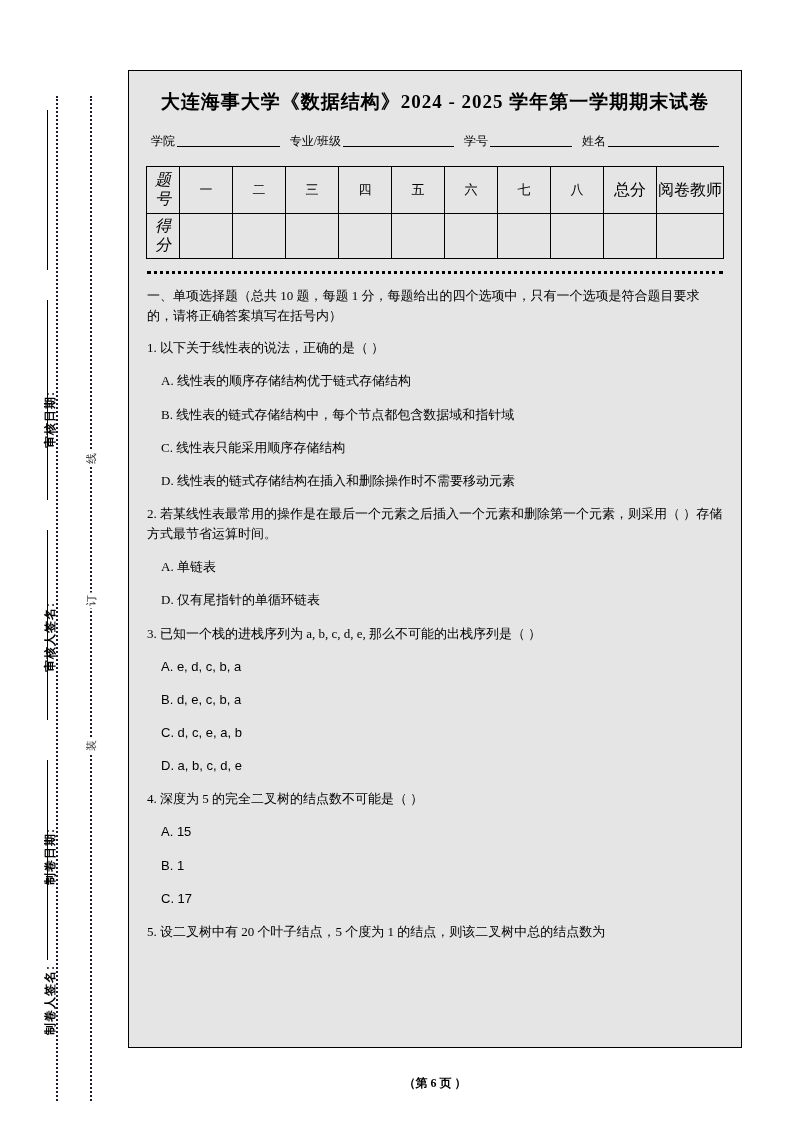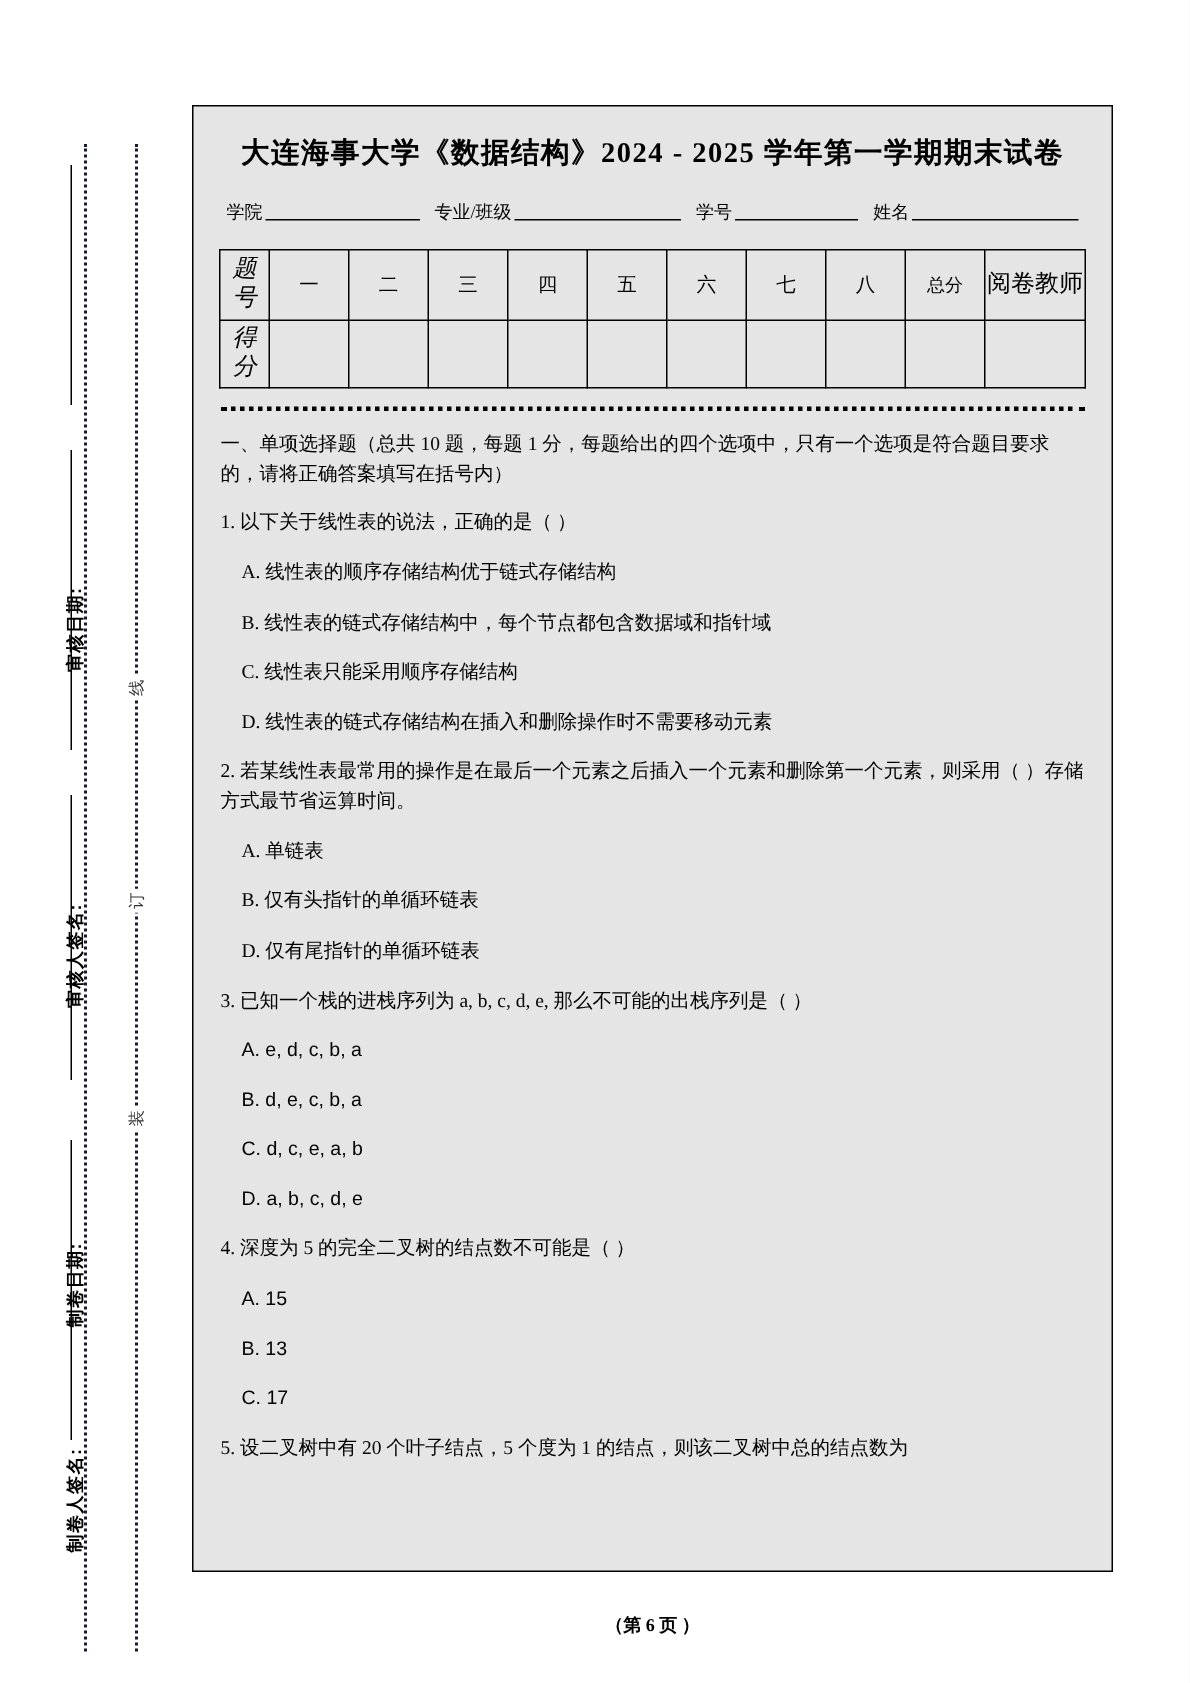--- a/index.html
+++ b/index.html
@@ -115,21 +115,21 @@
     height: 22px;
     line-height: 1.18;
   }
   .scoretable td.hdr {
     width: 30px;
     font-size: 16px;
     padding: 2px 1px;
     font-style: italic;
   }
   .scoretable td.num { width: 50px; }
-  .scoretable td.total { width: 50px; font-size: 12px; }
+  .scoretable td.total { width: 50px; font-size: 16px; }
   .scoretable td.marker { width: 64px; font-size: 16px; text-align: center; }
   .scoretable tr.r1 td { height: 42px; }
   .scoretable tr.r2 td { height: 40px; }
   .stack { display: block; }
 
   .thickdots {
     margin: 12px 18px 0 18px;
     height: 0;
     border-top: 3px dotted #000;
   }
@@ -239,32 +239,31 @@
     <div class="section-head">一、单项选择题（总共 10 题，每题 1 分，每题给出的四个选项中，只有一个选项是符合题目要求的，请将正确答案填写在括号内）</div>
 
     <div class="qstem">1.  以下关于线性表的说法，正确的是（    ）</div>
     <div class="opt">A.  线性表的顺序存储结构优于链式存储结构</div>
     <div class="opt">B.  线性表的链式存储结构中，每个节点都包含数据域和指针域</div>
     <div class="opt">C.  线性表只能采用顺序存储结构</div>
     <div class="opt">D.  线性表的链式存储结构在插入和删除操作时不需要移动元素</div>
 
     <div class="qstem">2.  若某线性表最常用的操作是在最后一个元素之后插入一个元素和删除第一个元素，则采用（    ）存储方式最节省运算时间。</div>
     <div class="opt">A.  单链表</div>
-    <div class="opt">B.  仅有头指针的单循环链表</div>
     <div class="opt">D.  仅有尾指针的单循环链表</div>
 
     <div class="qstem">3.  已知一个栈的进栈序列为 a, b, c, d, e, 那么不可能的出栈序列是（    ）</div>
     <div class="opt mono">A.  e, d, c, b, a</div>
     <div class="opt mono">B.  d, e, c, b, a</div>
     <div class="opt mono">C.  d, c, e, a, b</div>
     <div class="opt mono">D.  a, b, c, d, e</div>
 
     <div class="qstem">4.  深度为 5 的完全二叉树的结点数不可能是（    ）</div>
     <div class="opt mono">A.  15</div>
-    <div class="opt mono">B.  13</div>
+    <div class="opt mono">B.  1</div>
     <div class="opt mono">C.  17</div>
 
     <div class="qstem">5.  设二叉树中有 20 个叶子结点，5 个度为 1 的结点，则该二叉树中总的结点数为</div>
 
   </div>
 </div>
 
 <div class="footer">（第 6 页 ）</div>
 
 </body></html>

